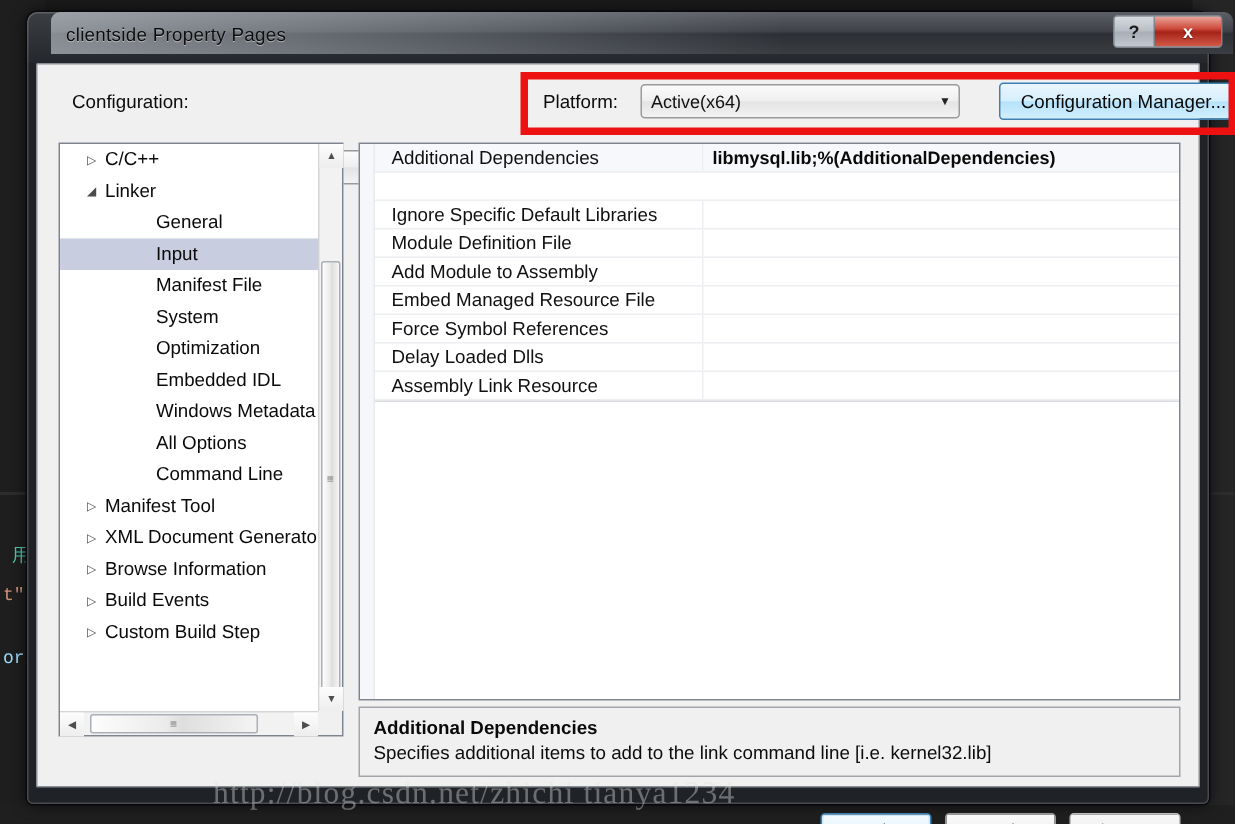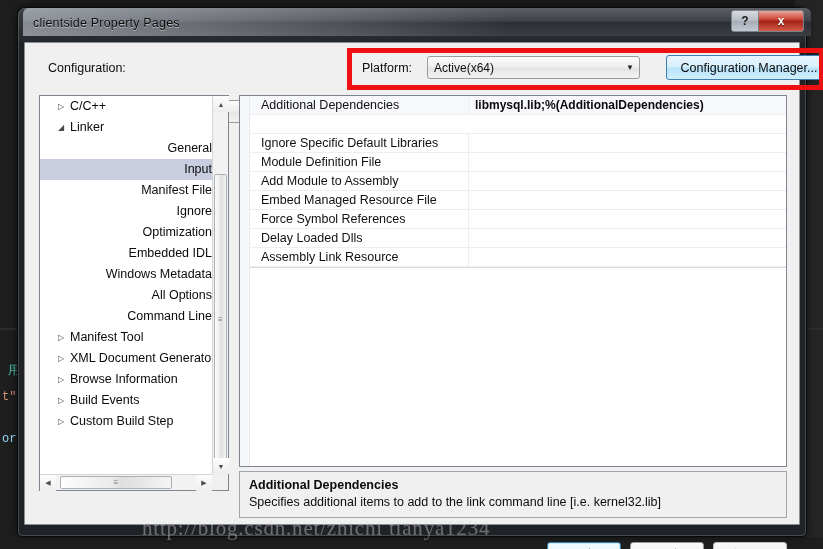--- a/index.html
+++ b/index.html
@@ -47,21 +47,21 @@
   }
   #dialog-frame-inner {
     position: absolute; inset: 0;
     border-radius: 7px 7px 4px 4px;
     border: 1px solid rgba(255,255,255,.18);
     pointer-events: none;
   }
 
   
   #titlebar {
-    position: absolute; left: 5px; top: 0; width: 100%; height: 28px;
+    position: absolute; left: 16px; top: 0; width: 100%; height: 28px;
     border-radius: 6px 6px 0 0;
     background: linear-gradient(to bottom, #5c6066 0%, #3e4248 46%, #2c3035 52%, #3a3e43 100%);
     overflow: hidden;
   }
   #titlebar-gloss {
     position: absolute; left: 0; top: 0; width: 62%; height: 34px;
     background: linear-gradient(to right, rgba(210,215,222,.55), rgba(210,215,222,0));
   }
   #window-title {
     position: absolute; left: 10px; top: 8px;
@@ -151,21 +151,21 @@
     font-size: 12.5px; color: #0a0a0a; white-space: nowrap; cursor: default;
   }
   .tree-node .tw {
     position: absolute; left: 0; top: 0; width: 18px; height: 21px;
     display: flex; align-items: center; justify-content: center;
     font-size: 8px; color: #4a4a4a;
   }
   .tree-node .tlabel { display: block; overflow: hidden; }
   .tree-node.sel { background: #c9cde0; }
   .lvl0 .tw { left: 12px; } .lvl0 .tlabel { padding-left: 30px; }
-  .lvl1 .tlabel { padding-left: 34px; text-align: right; }
+  .lvl1 .tlabel { padding-left: 64px; }
 
   .tv-scroll-v {
     position: absolute; right: 0; top: 0; width: 16px; bottom: 16px;
     background: #f2f2f2; border-left: 1px solid #d4d4d4;
   }
   .tv-scroll-h {
     position: absolute; left: 0; bottom: 0; right: 16px; height: 16px;
     background: #f2f2f2; border-top: 1px solid #d4d4d4;
   }
   .tv-corner { position: absolute; right: 0; bottom: 0; width: 16px; height: 16px; background: #f0f0f0; }
@@ -311,21 +311,21 @@
             <div class="tree-node lvl1 sel">
               <span class="tw"></span>
               <span class="tlabel">Input</span>
             </div>
             <div class="tree-node lvl1">
               <span class="tw"></span>
               <span class="tlabel">Manifest File</span>
             </div>
             <div class="tree-node lvl1">
               <span class="tw"></span>
-              <span class="tlabel">Ignore</span>
+              <span class="tlabel">System</span>
             </div>
             <div class="tree-node lvl1">
               <span class="tw"></span>
               <span class="tlabel">Optimization</span>
             </div>
             <div class="tree-node lvl1">
               <span class="tw"></span>
               <span class="tlabel">Embedded IDL</span>
             </div>
             <div class="tree-node lvl1">

